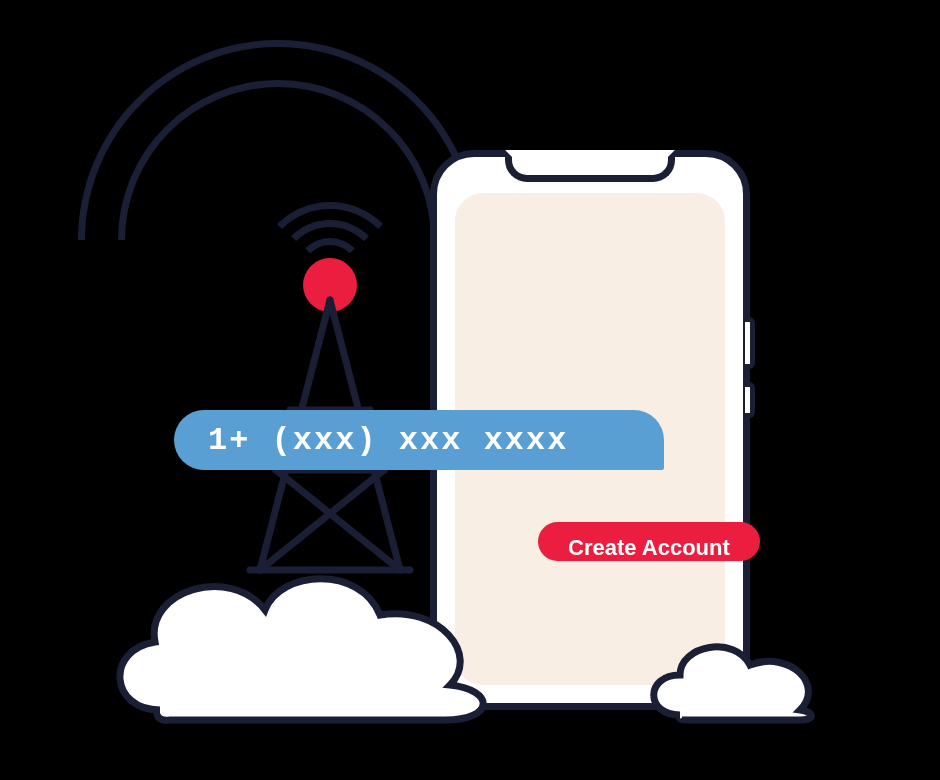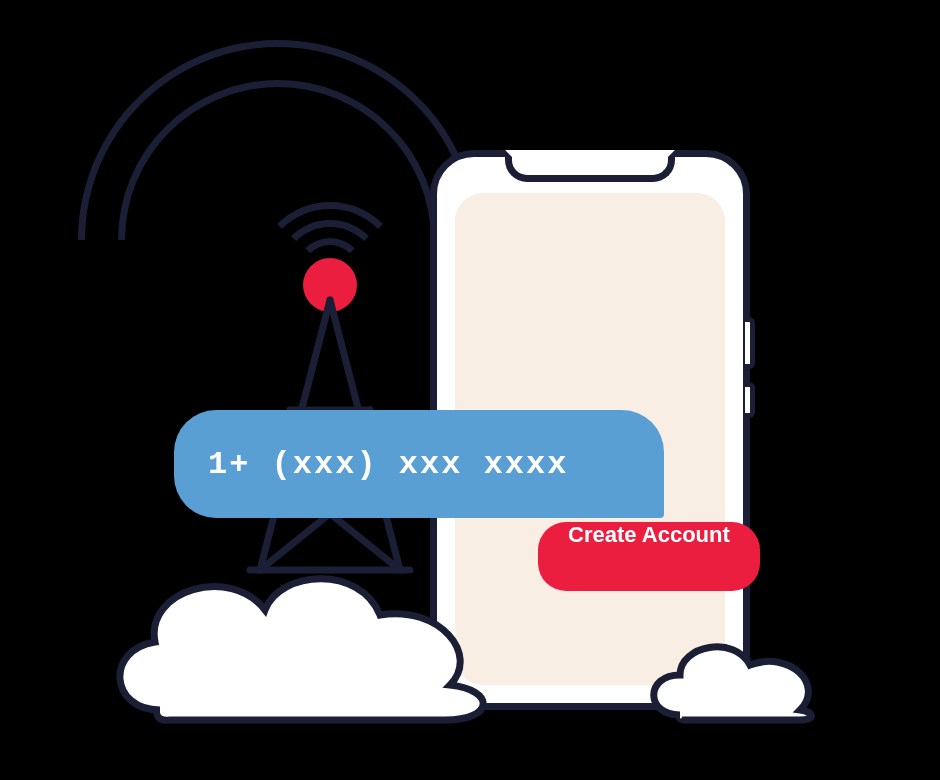--- a/index.html
+++ b/index.html
@@ -111,47 +111,47 @@
     width: 200px; height: 380px;
     overflow: visible;
   }
 
   
   .phone-bubble {
     position: absolute;
     left: 174px;
     top: 410px;
     width: 490px;
-    height: 108px;
+    height: 60px;
     background: #5a9fd4;
     border-radius: 42px 42px 4px 42px;
     color: #fff;
     font-family: "Courier New", monospace;
     font-size: 32px;
     font-weight: 600;
     display: flex;
     align-items: center;
     padding-left: 34px;
     letter-spacing: 2px;
   }
 
   
   .cta {
     position: absolute;
     left: 538px;
     top: 522px;
-    height: 69px;
+    height: 39px;
     padding: 0 30px;
     background: #eb1e3f;
     border-radius: 28px;
     color: #fff;
     font-size: 22px;
     font-weight: 600;
     display: flex;
-    align-items: flex-start;
+    align-items: flex-end;
     justify-content: center;
     border: none;
     cursor: pointer;
   }
 
   
   .cloud {
     position: absolute;
     fill: #fff;
     stroke: #1a1f36;

